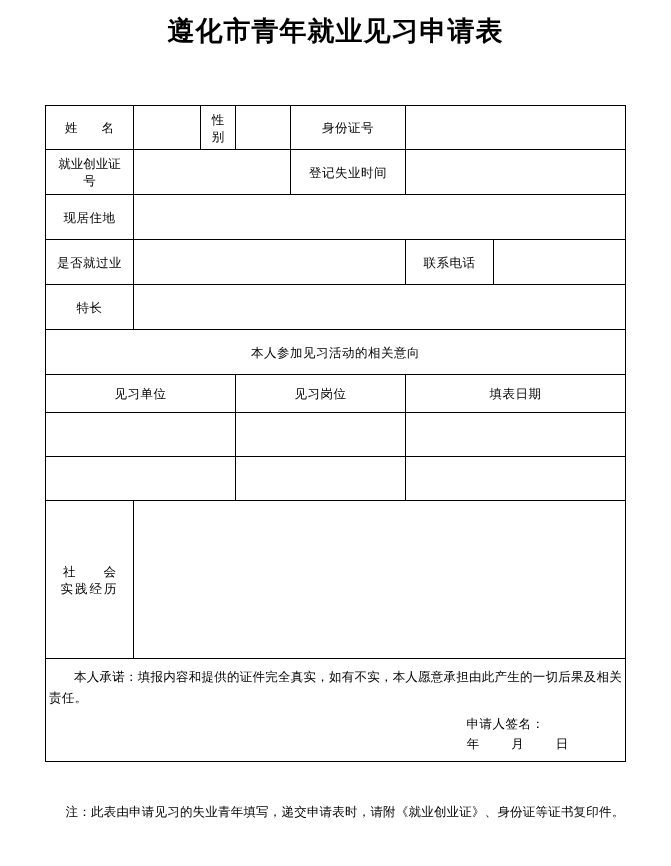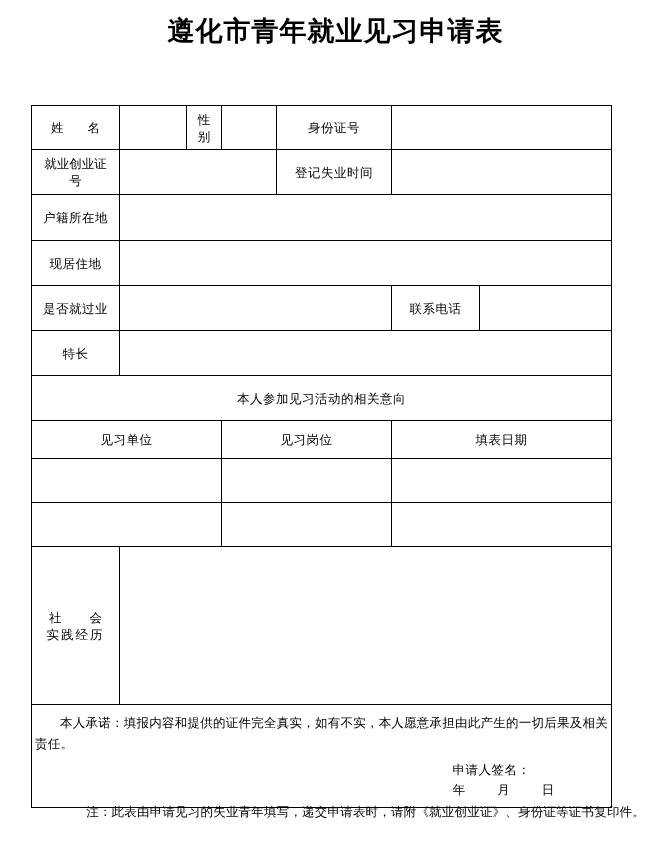--- a/index.html
+++ b/index.html
@@ -62,21 +62,21 @@
     letter-spacing: 1px;
   }
   .subtitle-date .date-slots {
     letter-spacing: 7px;
     margin-left: 6px;
   }
 
   
   .form-table {
     position: absolute;
-    left: 31px;
+    left: 45px;
     top: 105px;
     width: 580px;
     border-collapse: collapse;
     table-layout: fixed;
   }
   .form-table td {
     border: 1px solid #000000;
     font-size: 12.5px;
     line-height: 17px;
     text-align: center;
@@ -152,21 +152,21 @@
 
   
   .footnote {
     position: absolute;
     left: 45px;
     top: 800px;
     width: 600px;
     font-size: 12.5px;
     line-height: 24px;
     letter-spacing: 0.2px;
-    text-align: right;
+    text-align: center;
   }
 </style>
 </head>
 <body>
 
 <div class="page">
 
   <div class="doc-title">遵化市青年就业见习申请表</div>
 
 
@@ -197,24 +197,20 @@
       <tr class="row-h2">
         <td class="vert-label">
           <span>就业创业证</span><br>
           <span>号</span>
         </td>
         <td class="blank" colspan="3"></td>
         <td class="lbl">登记失业时间</td>
         <td class="blank" colspan="2"></td>
       </tr>
 
-      <tr class="row-h3">
-        <td class="lbl">户籍所在地</td>
-        <td class="blank" colspan="6"></td>
-      </tr>
 
       <tr class="row-h4">
         <td class="lbl">现居住地</td>
         <td class="blank" colspan="6"></td>
       </tr>
 
       <tr class="row-h5">
         <td class="lbl">是否就过业</td>
         <td class="blank" colspan="4"></td>
         <td class="lbl">联系电话</td>

